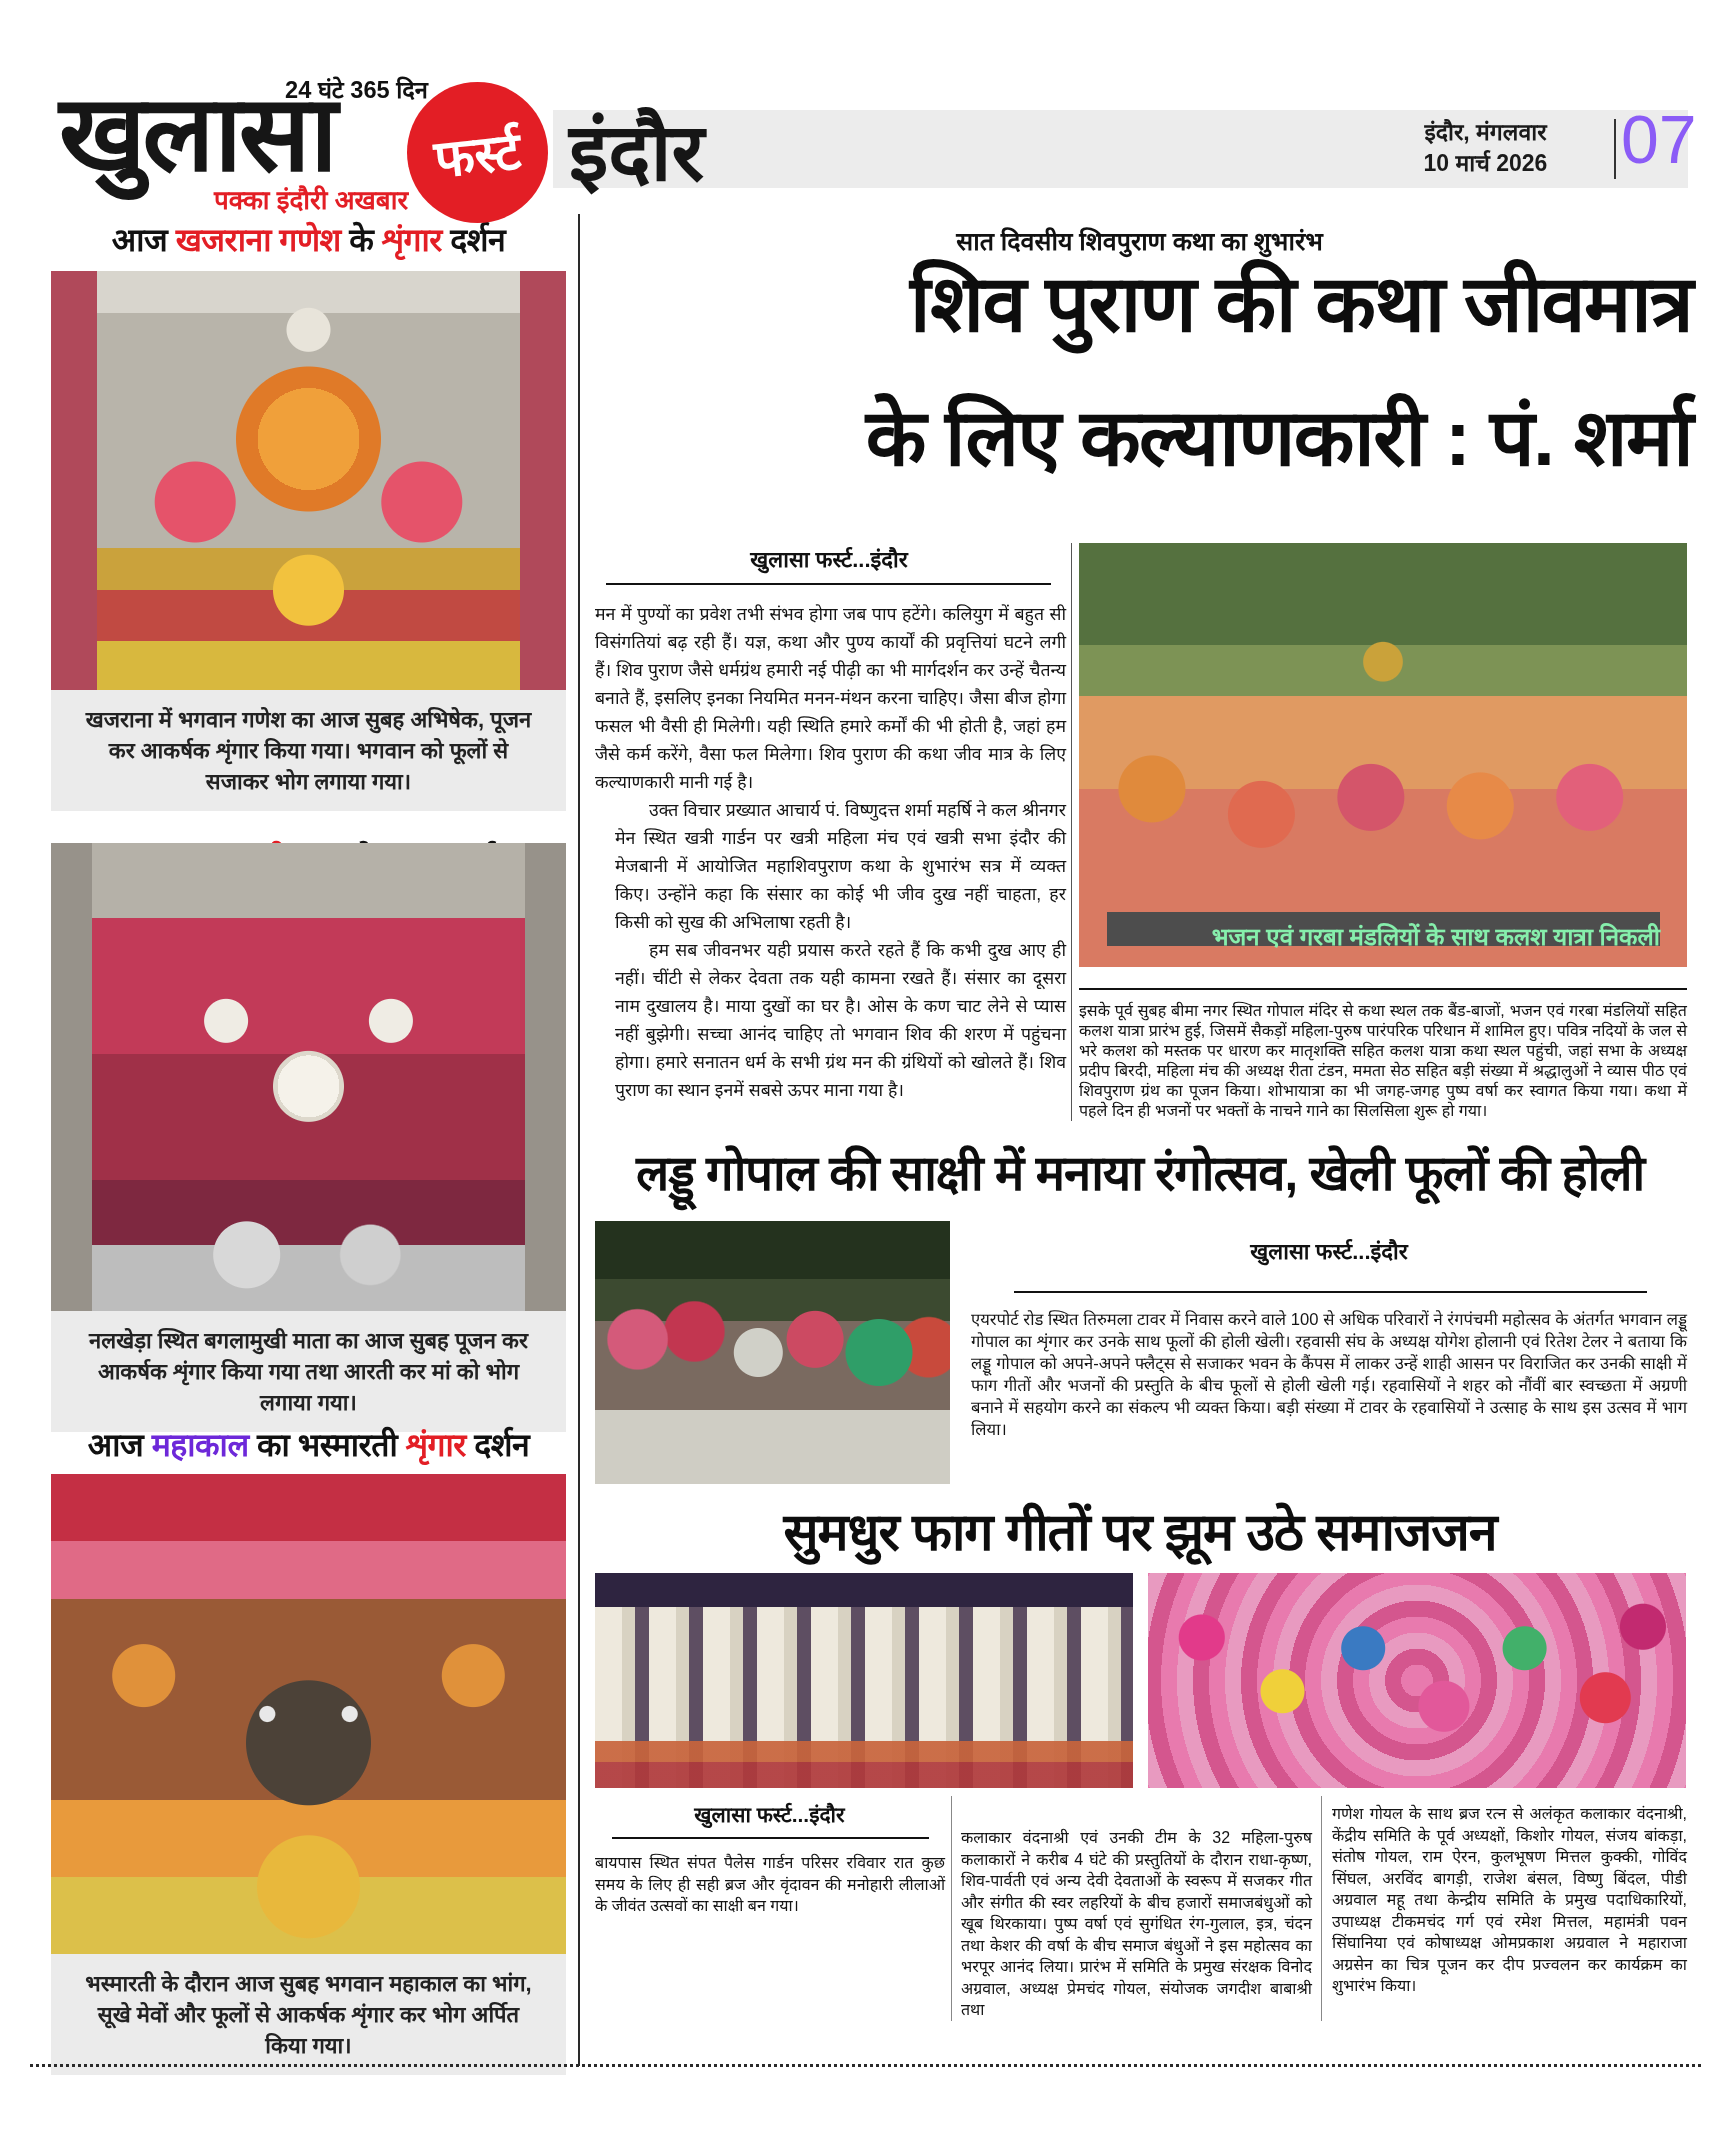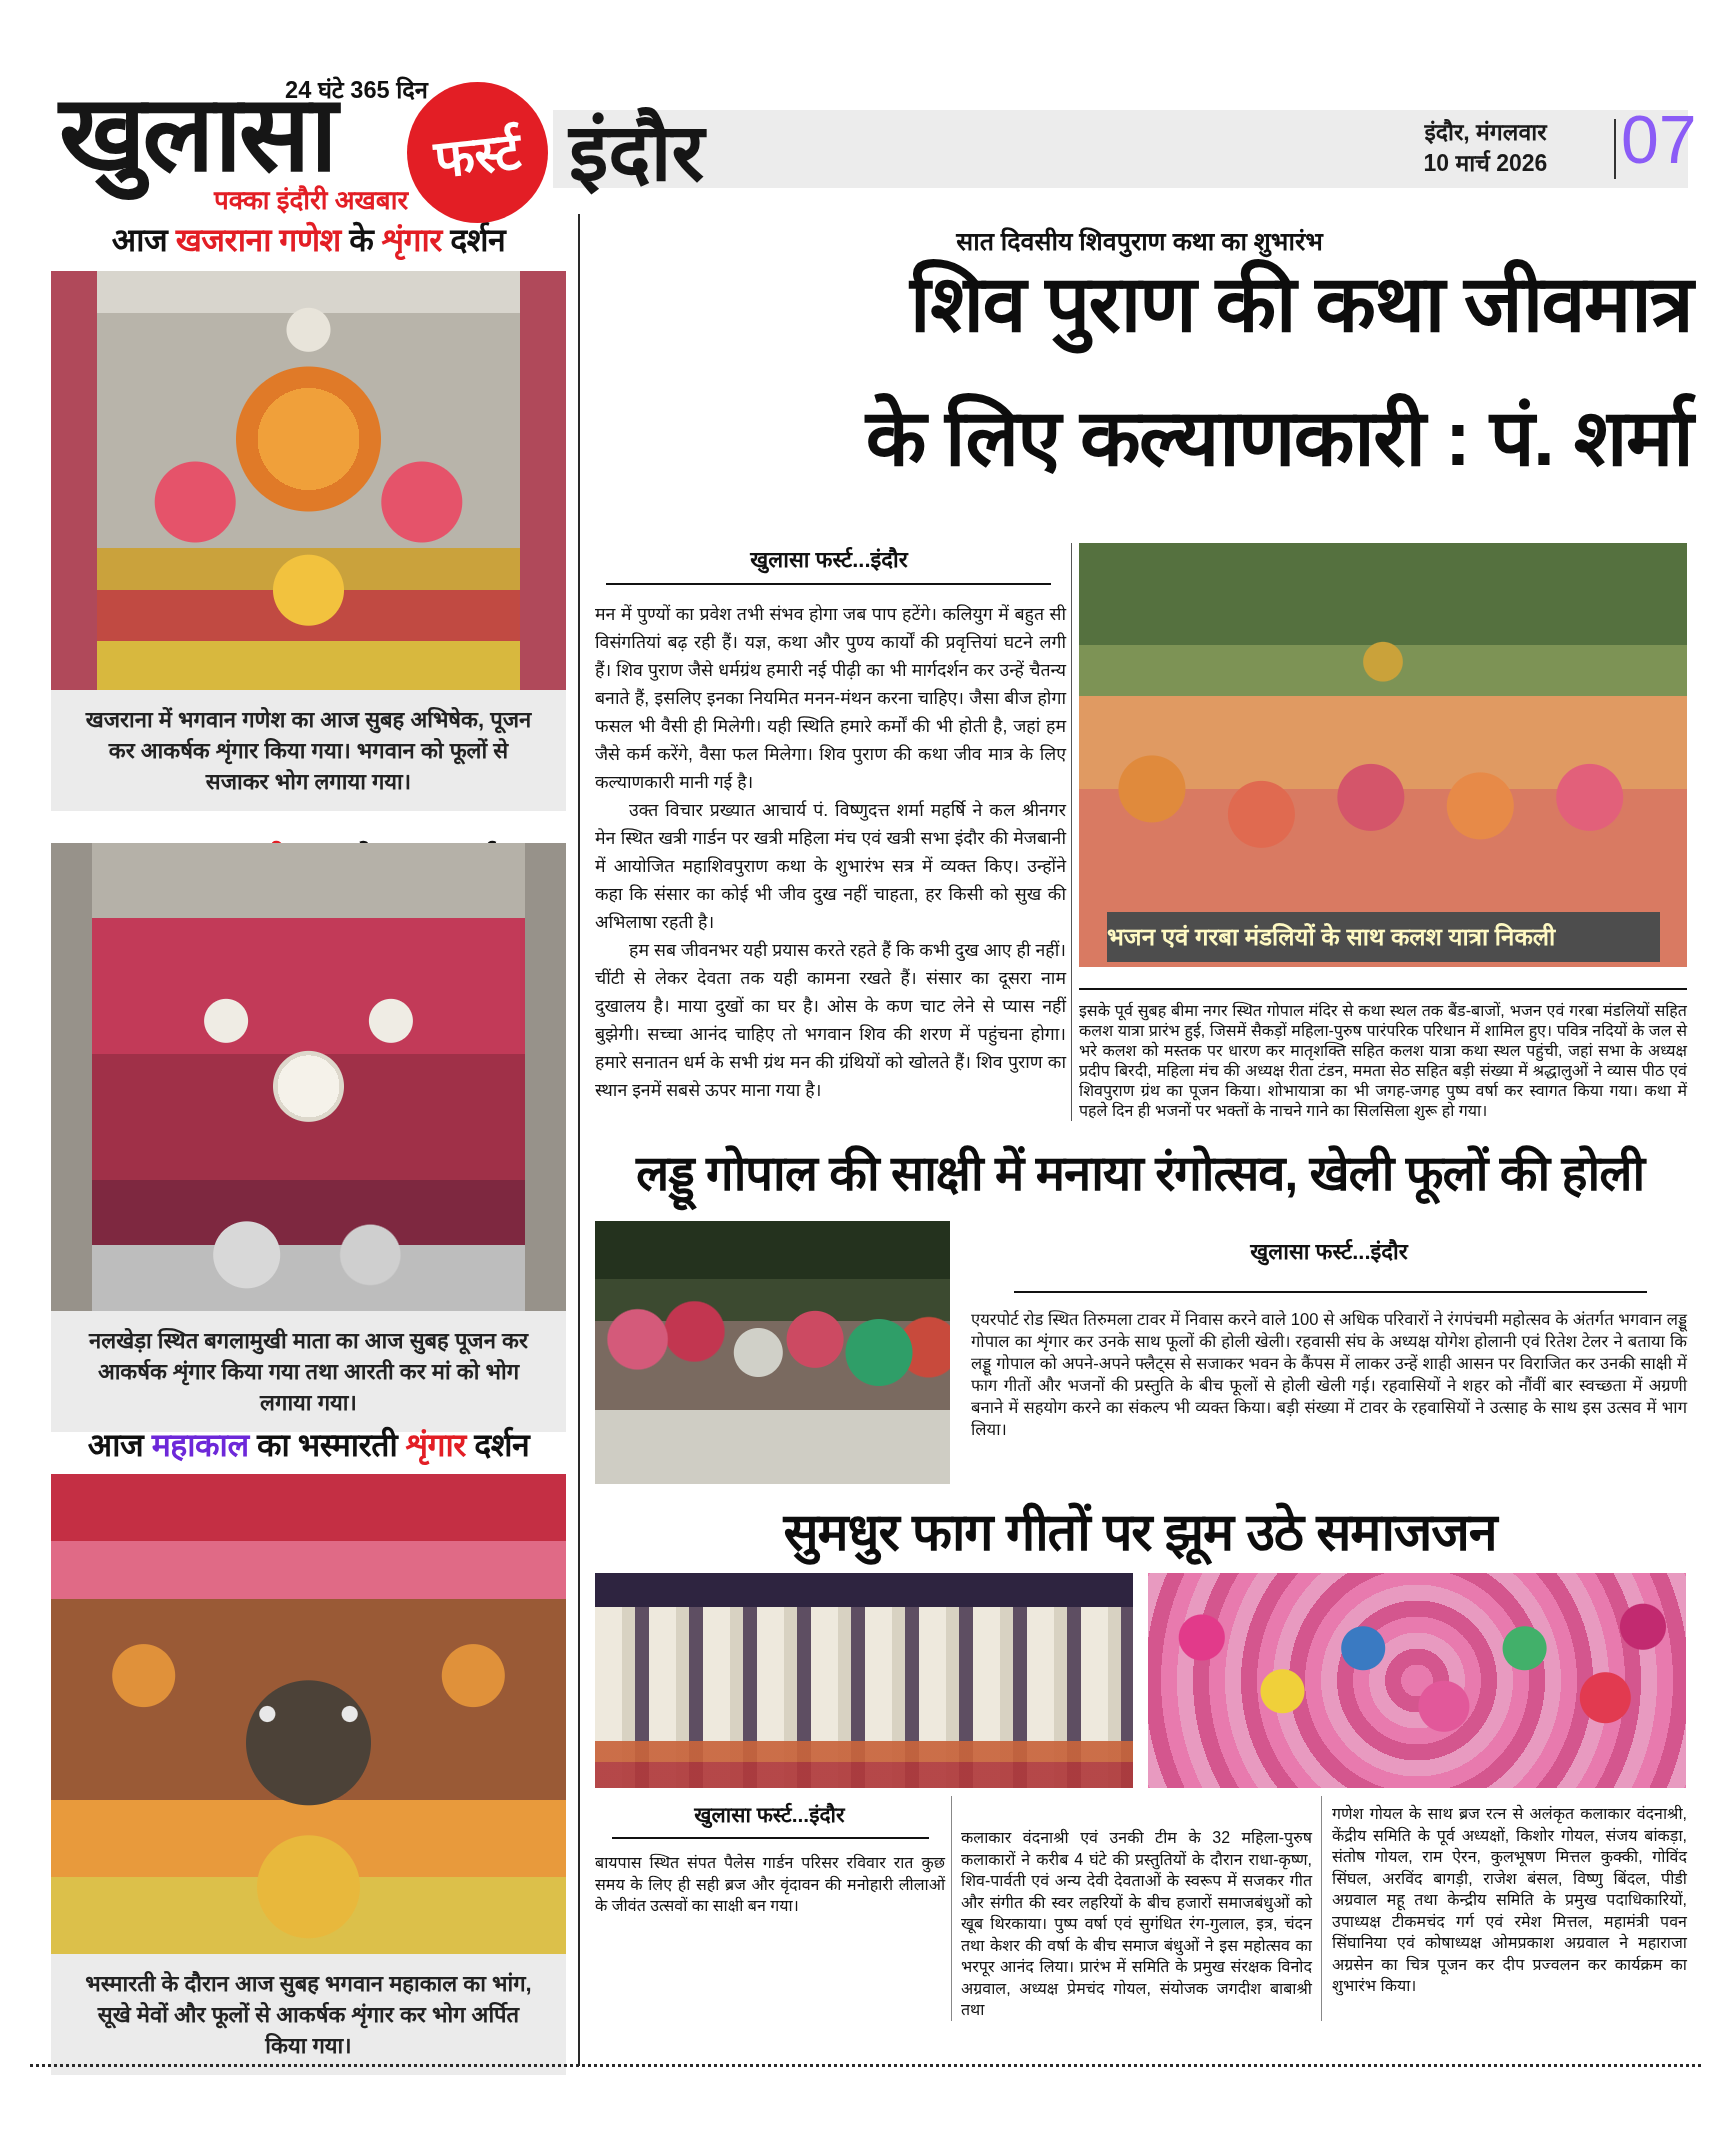--- a/index.html
+++ b/index.html
@@ -82,23 +82,23 @@
   .v-c1{left:951px;top:1796px;width:1.1px;height:225px;background:#888;}
   .v-c2{left:1321px;top:1796px;width:1.1px;height:225px;background:#888;}
   .hrule{height:1.6px;background:#111;}
   .dotted{left:29.5px;top:2064px;width:1671px;border-top:3.2px dotted #2a2a2a;}
   
   .kicker{left:595px;width:1089px;top:223px;text-align:center;font-size:25px;font-weight:800;}
   .hl{left:587px;width:1105px;text-align:right;font-size:79px;font-weight:900;letter-spacing:-1.6px;line-height:1;color:#0d0d0d;white-space:nowrap;}
   .byline{font-weight:800;text-align:center;font-size:22px;}
   .body{text-align:justify;color:#141414;}
   .body p{margin:0;}
-  .body p + p{text-indent:34px;}
-  .capband{left:1107px;top:912px;width:553px;height:50px;background:#4d4d4d;color:#fef9c3;
-           text-align:left;font-size:24px;font-weight:800;line-height:50px;z-index:2;white-space:nowrap;}
+  .body p + p{text-indent:34px;margin-left:20px;}
+  .capband{left:1107px;top:912px;width:553px;height:34px;background:#4d4d4d;color:#86efac;
+           text-align:right;font-size:24px;font-weight:800;line-height:50px;z-index:2;white-space:nowrap;}
   .hl2line{left:590px;width:1100px;text-align:center;font-weight:900;letter-spacing:-1.1px;white-space:nowrap;color:#0d0d0d;}
 </style>
 </head>
 <body>
 
 <div class="page">
 
   <div class="abs mast-band"></div>
   <div class="abs mast-tag-top">24 घंटे 365 दिन</div>
   <div class="abs mast-logo">खुलासा</div>

